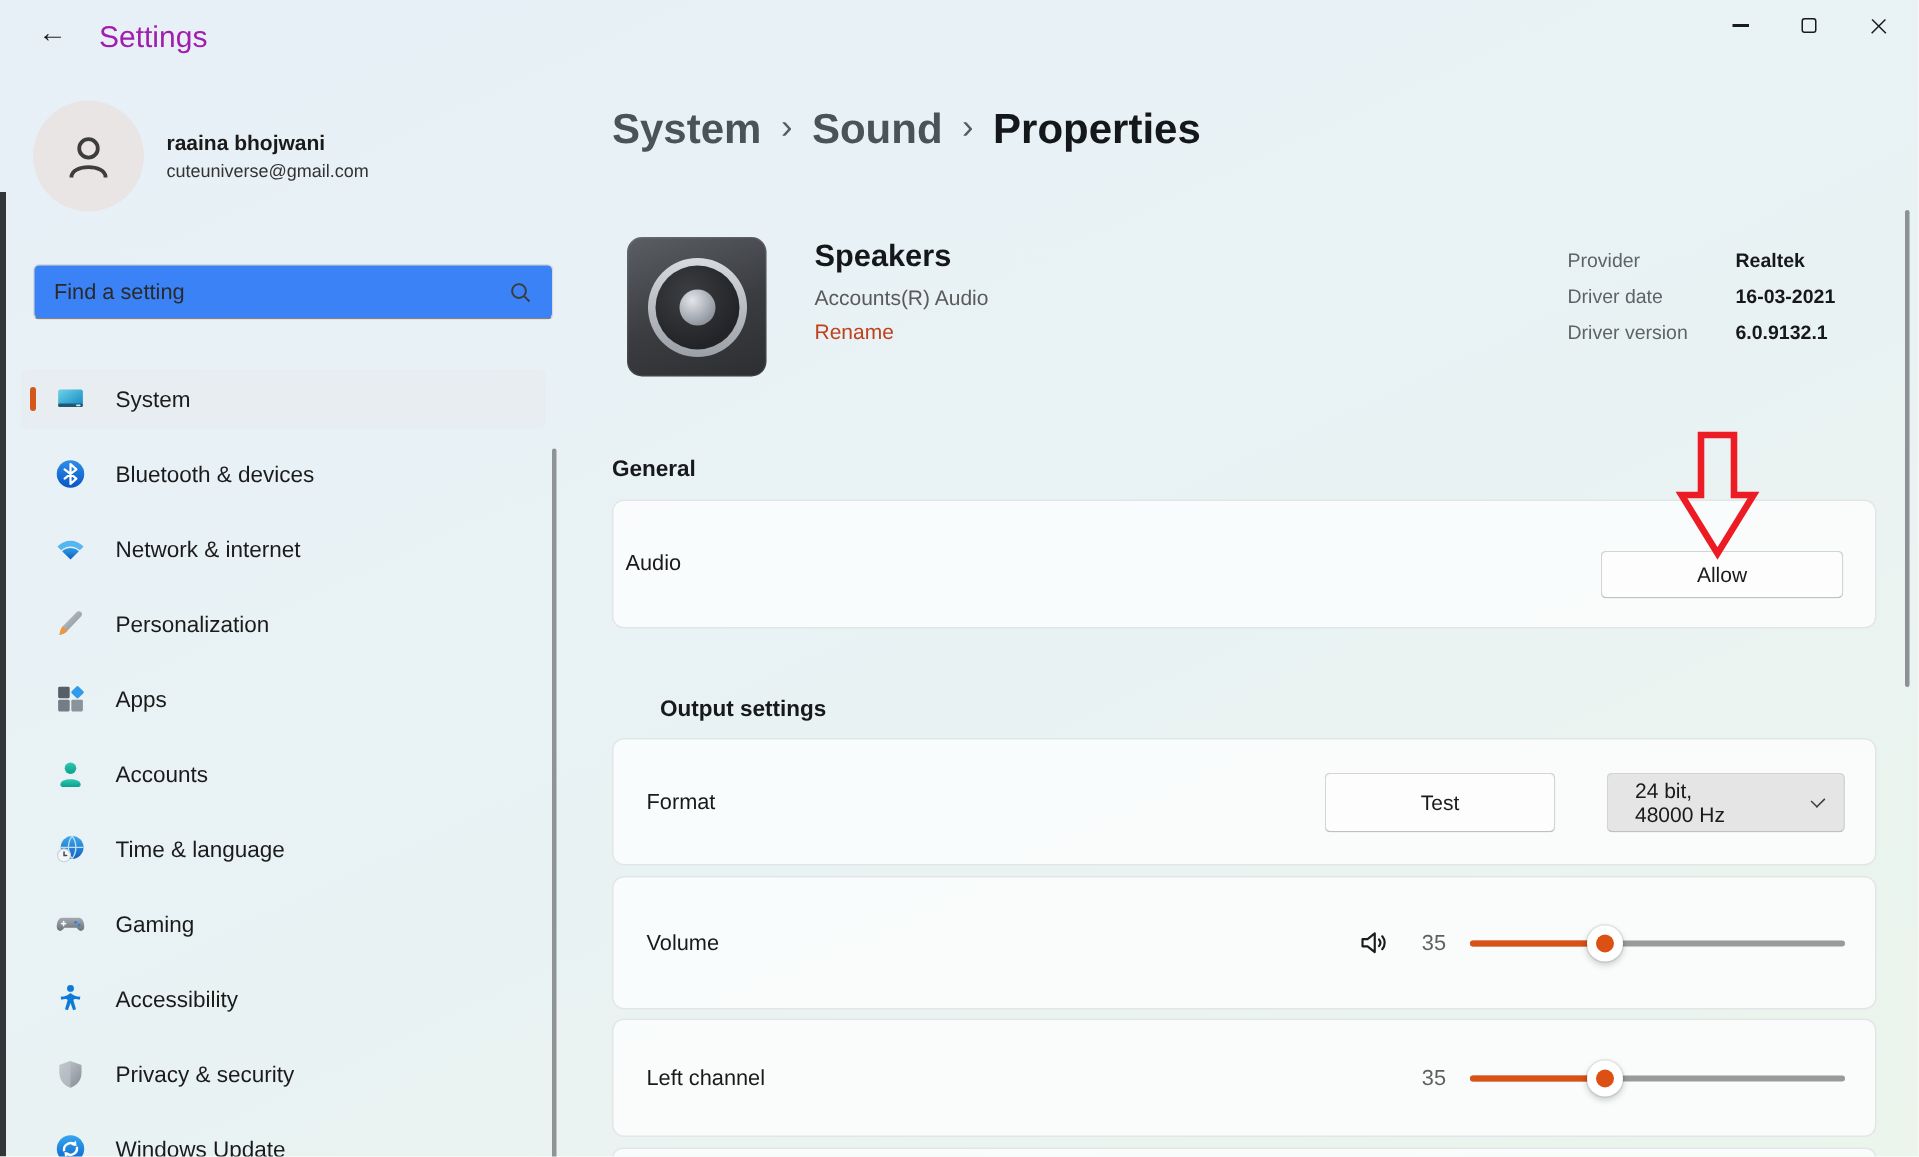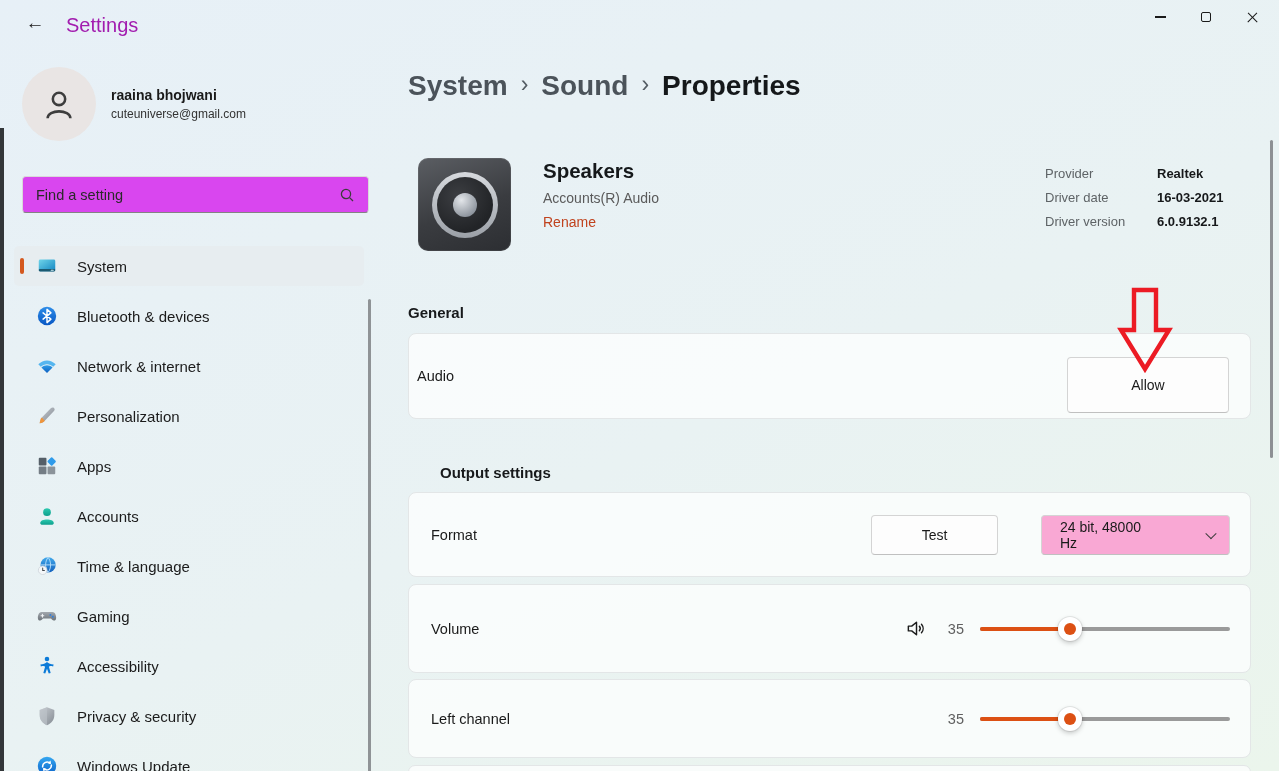--- a/index.html
+++ b/index.html
@@ -25,21 +25,21 @@
   .wc-close-glyph::before,.wc-close-glyph::after { content:""; position:absolute; left:0; top:6px; width:13px; height:1.4px; background:#1a1a1a; }
   .wc-close-glyph::before { transform:rotate(45deg); }
   .wc-close-glyph::after { transform:rotate(-45deg); }
 
   
   .sidebar { position:absolute; left:0; top:44px; width:392px; bottom:0; }
   .profile { position:absolute; left:22px; top:23px; display:flex; align-items:center; gap:15px; }
   .avatar { width:74px; height:74px; border-radius:50%; background:#e9e5e4; display:flex; align-items:center; justify-content:center; }
   .p-name { font-size:14px; font-weight:bold; color:#1a1a1a; margin-bottom:4px; }
   .p-email { font-size:12px; color:#333; }
-  .searchbox { position:absolute; left:22px; top:132px; width:347px; height:37px; background:#d946ef; border:1px solid #d9d9d9; border-bottom-color:#838383; border-radius:4px; display:flex; align-items:center; }
+  .searchbox { position:absolute; left:22px; top:132px; width:347px; height:37px; background:#3b82f6; border:1px solid #d9d9d9; border-bottom-color:#838383; border-radius:4px; display:flex; align-items:center; }
   .searchbox input { flex:1; border:none; outline:none; background:transparent; font-family:inherit; font-size:14.5px; padding:0 8px 0 13px; color:#1a1a1a; }
   .searchbox input::placeholder { color:#2a2a2a; opacity:1; }
   .search-icon { margin-right:13px; display:flex; }
   .nav { position:absolute; left:14px; top:202px; width:350px; }
   .nav-item { position:relative; height:40px; margin-bottom:10px; display:flex; align-items:center; gap:18px; padding-left:21px; border-radius:5px; cursor:pointer; }
   .nav-item.selected { background:#e7edf0; }
   .pill { position:absolute; left:6px; top:12px; width:3.5px; height:16px; border-radius:2px; background:#d4581e; }
   .nav-icon { width:24px; height:24px; display:flex; align-items:center; justify-content:center; }
   .nav-label { font-size:15px; color:#1b1b1b; }
   .sidebar-scrollbar { position:absolute; left:368px; top:255px; width:3px; height:516px; background:#8f9396; border-radius:2px; cursor:pointer; }
@@ -70,28 +70,28 @@
   .section-title { position:absolute; left:0; font-size:15px; font-weight:600; color:#17191b; }
   .st-general { top:304px; }
   .st-output { top:464px;margin-left:32px; }
 
   .card { position:absolute; left:0; width:843px; background:rgba(253,254,254,.8); border:1px solid #e3e6e7; border-radius:8px; }
   .card-audio { top:333px; height:86px; }
   .card-pad { height:100%; display:flex; flex-direction:column; justify-content:center; padding-left:8px; }
   .row-title { font-size:14.5px; color:#1a1a1a; }
   .row-desc { font-size:12.5px; color:#5e5e5e; margin-top:6px; }
   .btn { position:absolute; background:#fdfdfd; border:1px solid #d4d4d4; border-bottom-color:#c0c0c0; border-radius:4px; font-size:14px; color:#1a1a1a; display:flex; align-items:center; justify-content:center; cursor:pointer; }
-  .allow-btn { right:21px; top:23px; width:162px; height:56px; }
+  .allow-btn { right:21px; top:33px; width:162px; height:32px; }
 
   .arrow-annotation { position:absolute; left:705px; top:287px; z-index:30; pointer-events:none; }
 
   .card-format { top:492px; height:85px; }
   .card-label { position:absolute; left:22px; top:50%; transform:translateY(-50%); font-size:14.5px; color:#1a1a1a; }
-  .test-btn { left:462px; top:22px; width:127px; height:40px; }
-  .dropdown { position:absolute; right:20px; top:22px; width:189px; height:40px; background:#f9a8d4; border:1px solid #d4d4d4; border-bottom-color:#c0c0c0; border-radius:4px; display:flex; align-items:center; justify-content:space-between; padding:0 14px 0 18px; font-size:14px; color:#1a1a1a; cursor:pointer;gap:48px; }
+  .test-btn { left:474px; top:22px; width:154px; height:40px; }
+  .dropdown { position:absolute; right:20px; top:22px; width:159px; height:40px; background:#e5e5e5; border:1px solid #d4d4d4; border-bottom-color:#c0c0c0; border-radius:4px; display:flex; align-items:center; justify-content:space-between; padding:0 14px 0 18px; font-size:14px; color:#1a1a1a; cursor:pointer;gap:48px; }
   .chevron-down { width:8px; height:8px; border-right:1.4px solid #3d3d3d; border-bottom:1.4px solid #3d3d3d; transform:rotate(45deg) translate(-1px,-1px); }
 
   .card-volume { top:584px; height:89px; }
   .card-left { top:679px; height:79px; }
   .card-sliver { top:765px; height:14px; }
   .right-group { position:absolute; right:20px; top:0; height:100%; display:flex; align-items:center; gap:16px; }
   .slider-value { font-size:14.5px; color:#5f5f5f; min-width:20px; text-align:right; }
   .slider { position:relative; width:250px; height:24px; cursor:pointer; }
   .slider-track { position:absolute; left:0; right:0; top:10px; height:4.5px; background:#9a9a9a; border-radius:3px; }
   .slider-fill { position:absolute; left:0; top:10px; height:4.5px; width:var(--p,0%); background:#dc5013; border-radius:3px; }

